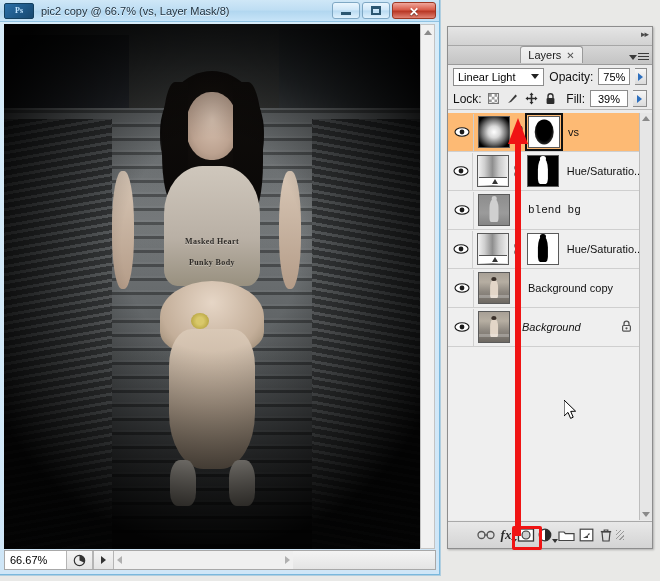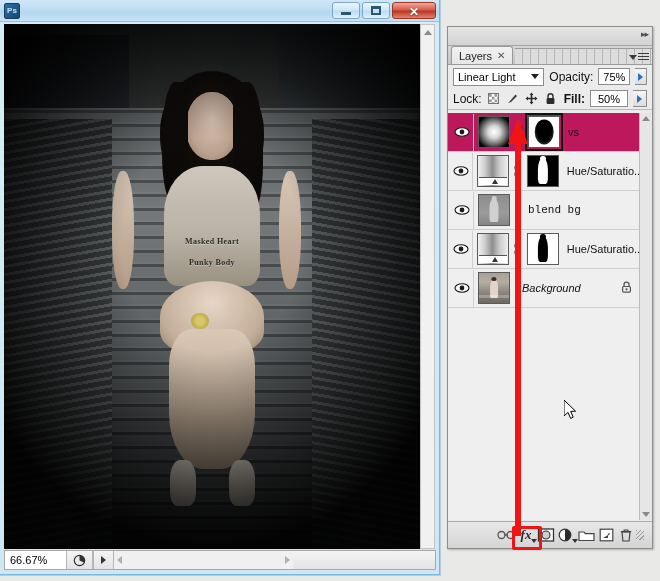--- a/index.html
+++ b/index.html
@@ -21,25 +21,25 @@
     box-shadow: 0 0 0 1px rgba(120,180,215,.5);
   }
   #titlebar {
     height: 22px;
     background: linear-gradient(180deg,#cfe7f7 0%, #bfdef3 45%, #b2d7f0 55%, #c7e4f8 100%);
     border-bottom: 1px solid #8fc2e2;
     display:flex; align-items:center; padding-left:4px;
     position: relative;
   }
   #ps-logo {
-    width: 16px; height: 16px; border-radius: 2px;
+    width: 30px; height: 16px; border-radius: 2px;
     background: linear-gradient(135deg,#2b6fa8,#17486f);
     color:#bfe3ff; font-size:8px; font-weight:bold;
     display:flex; align-items:center; justify-content:center;
-    font-family:Liberation Sans, sans-serif;
+    font-family:Liberation Serif, serif;
     border: 1px solid #14405f;
   }
   #title-text {
     margin-left: 7px; font-size: 11px; color:#1b2d3b;
     text-shadow: 0 1px 0 rgba(255,255,255,.7);
     white-space: nowrap;
   }
   .wbtns { position:absolute; right:3px; top:2px; display:flex; gap:2px; }
   .wbtn {
     width: 28px; height: 17px; border-radius: 3px;
@@ -190,21 +190,21 @@
     background:#ebebeb; border:1px solid #8d8d8d;
     box-shadow: 1px 1px 2px rgba(0,0,0,.25);
   }
   #panel-top {
     height:19px; background: linear-gradient(180deg,#e5e5e5,#d2d2d2);
     border-bottom:1px solid #a6a6a6; position:relative;
   }
   #panel-collapse { position:absolute; right:4px; top:2px; font-size:9px; color:#4a4a4a; letter-spacing:-1px;}
   #tab-row {
     height:19px; background: linear-gradient(180deg,#d6d6d6,#c4c4c4);
-    border-bottom:1px solid #9a9a9a; display:flex; align-items:flex-end; position:relative;
+    border-bottom:1px solid #9a9a9a; display:flex; align-items:center; position:relative;flex-direction:column;
   }
   .tab {
     height:18px; padding:0 7px; margin-left:3px;
     background: linear-gradient(180deg,#f2f2f2,#e6e6e6);
     border:1px solid #9a9a9a; border-bottom:none;
     border-radius:3px 3px 0 0; display:flex; align-items:center; gap:5px;
     font-size:11px; color:#1a1a1a;
   }
   .tab .x { font-size:10px; color:#555; }
   .tab-filler { flex:1; height:16px; margin-left:2px;
@@ -255,21 +255,21 @@
     position:absolute; right:0; top:0; width:13px; bottom:0;
     background:#e6e6e6; border-left:1px solid #bdbdbd;
     display:flex; flex-direction:column; align-items:center; justify-content:space-between; padding:3px 0;
   }
   .layer-row {
     height:39px; display:flex; align-items:center; gap:4px;
     border-bottom:1px solid #cfcfcf; padding-left:2px;
     background:#efefef; position:relative;
     margin-right:13px;
   }
-  .layer-row.selected { background:#be185d; }
+  .layer-row.selected { background:#fdba74; }
   .eye-cell {
     width:24px; height:37px; display:flex; align-items:center; justify-content:center;
     border-right:1px solid #cfcfcf;
   }
   .thumb {
     width:32px; height:32px; border:1px solid #5a5a5a; background:#fff; position:relative; flex:none;
   }
   .thumb.masksel { outline:2px solid #111; outline-offset:1px; }
   .link-ico { width:10px; display:flex; align-items:center; justify-content:center; flex:none;}
   .layer-name { font-size:11px; color:#111; margin-left:4px; white-space:nowrap; overflow:hidden; }
@@ -308,41 +308,42 @@
     width:26%; height:62%; background:#e3d6c8; border-radius:40% 40% 18% 18%; }
   .t-photo .p::before { content:''; position:absolute; left:50%; top:-14%; transform:translateX(-50%);
     width:70%; height:22%; background:#3a302a; border-radius:50%; }
   .t-photo .band { position:absolute; left:0; right:0; bottom:18%; height:10%; background:rgba(255,255,255,.25);}
 
   
   #panel-bottom {
     position:absolute; left:0; right:0; bottom:0; height:27px;
     background: linear-gradient(180deg,#e8e8e8,#d4d4d4);
     border-top:1px solid #a9a9a9;
-    display:flex; align-items:center; justify-content:flex-end; padding:0 8px;
+    display:flex; align-items:center; justify-content:center; padding:0 8px;
   }
   .tool-btn { width:20px; height:18px; display:flex; align-items:center; justify-content:center; position:relative; }
   #mask-highlight {
     position:absolute; left:512px; top:526px; width:30px; height:24px;
     border:3px solid #f01414; border-radius:2px; pointer-events:none;
   }
 
   
   #red-arrow { position:absolute; left:508px; top:118px; width:20px; height:418px; pointer-events:none; }
 
   
   #cursor { position:absolute; left:564px; top:400px; width:14px; height:20px; }
 </style>
 </head>
 <body>
 
 <div id="doc-window">
 
   <div id="titlebar">
     <div id="ps-logo">Ps</div>
+    <div id="title-text">pic2 copy @ 66.7% (vs, Layer Mask/8)</div>
     <div class="wbtns">
       <div class="wbtn">
           <div class="minglyph"></div>
         </div>
       <div class="wbtn">
           <div class="maxglyph"></div>
         </div>
       <div class="wbtn close">
           <span class="g">✕</span>
         </div>
@@ -444,22 +445,22 @@
       <svg width="13" height="13" viewBox="0 0 13 13">
           <path d="M6.5 0.5 L8.5 3 H7.3 V5.8 H10 V4.6 L12.5 6.5 L10 8.4 V7.2 H7.3 V10 H8.5 L6.5 12.5 L4.5 10 H5.7 V7.2 H3 V8.4 L0.5 6.5 L3 4.6 V5.8 H5.7 V3 H4.5 Z" fill="#2c2c2c"></path>
         </svg>
     </div>
     <div class="lock-icon">
       <svg width="13" height="13" viewBox="0 0 13 13">
           <path d="M4 6 V4.2 a2.5 2.5 0 0 1 5 0 V6" fill="none" stroke="#2c2c2c" stroke-width="1.4"></path>
           <rect x="2.6" y="6" width="7.8" height="6" rx="1" fill="#2c2c2c"></rect>
         </svg>
     </div>
-    <span class="lbl" style="margin-left:auto;font-weight:bold;">Fill:</span>
-    <div class="numbox">50%</div>
+    <span class="lbl" style="margin-left:auto;">Fill:</span>
+    <div class="numbox">39%</div>
     <div class="spin">
         <div class="tri-rt"></div>
       </div>
   </div>
 
   <div id="layer-list">
 
     <div class="layer-row selected">
       <div class="eye-cell">
         <svg width="16" height="12" viewBox="0 0 16 12">
@@ -540,20 +541,35 @@
           </svg>
       </div>
       <div class="thumb">
           <div class="t-sil-light">
             <div class="p"></div>
           </div>
         </div>
       <div class="layer-name">Hue/Saturatio...</div>
     </div>
 
+    <div class="layer-row">
+      <div class="eye-cell">
+        <svg width="16" height="12" viewBox="0 0 16 12">
+            <ellipse cx="8" cy="6" rx="7" ry="4.2" fill="#fff" stroke="#1a1a1a" stroke-width="1.1"></ellipse>
+            <circle cx="8" cy="6" r="2.4" fill="#1a1a1a"></circle>
+          </svg>
+      </div>
+      <div class="thumb">
+          <div class="t-photo">
+            <div class="p"></div>
+            <div class="band"></div>
+          </div>
+        </div>
+      <div class="layer-name" style="margin-left:14px;">Background copy</div>
+    </div>
 
     <div class="layer-row">
       <div class="eye-cell">
         <svg width="16" height="12" viewBox="0 0 16 12">
             <ellipse cx="8" cy="6" rx="7" ry="4.2" fill="#fff" stroke="#1a1a1a" stroke-width="1.1"></ellipse>
             <circle cx="8" cy="6" r="2.4" fill="#1a1a1a"></circle>
           </svg>
       </div>
       <div class="thumb">
           <div class="t-photo">

